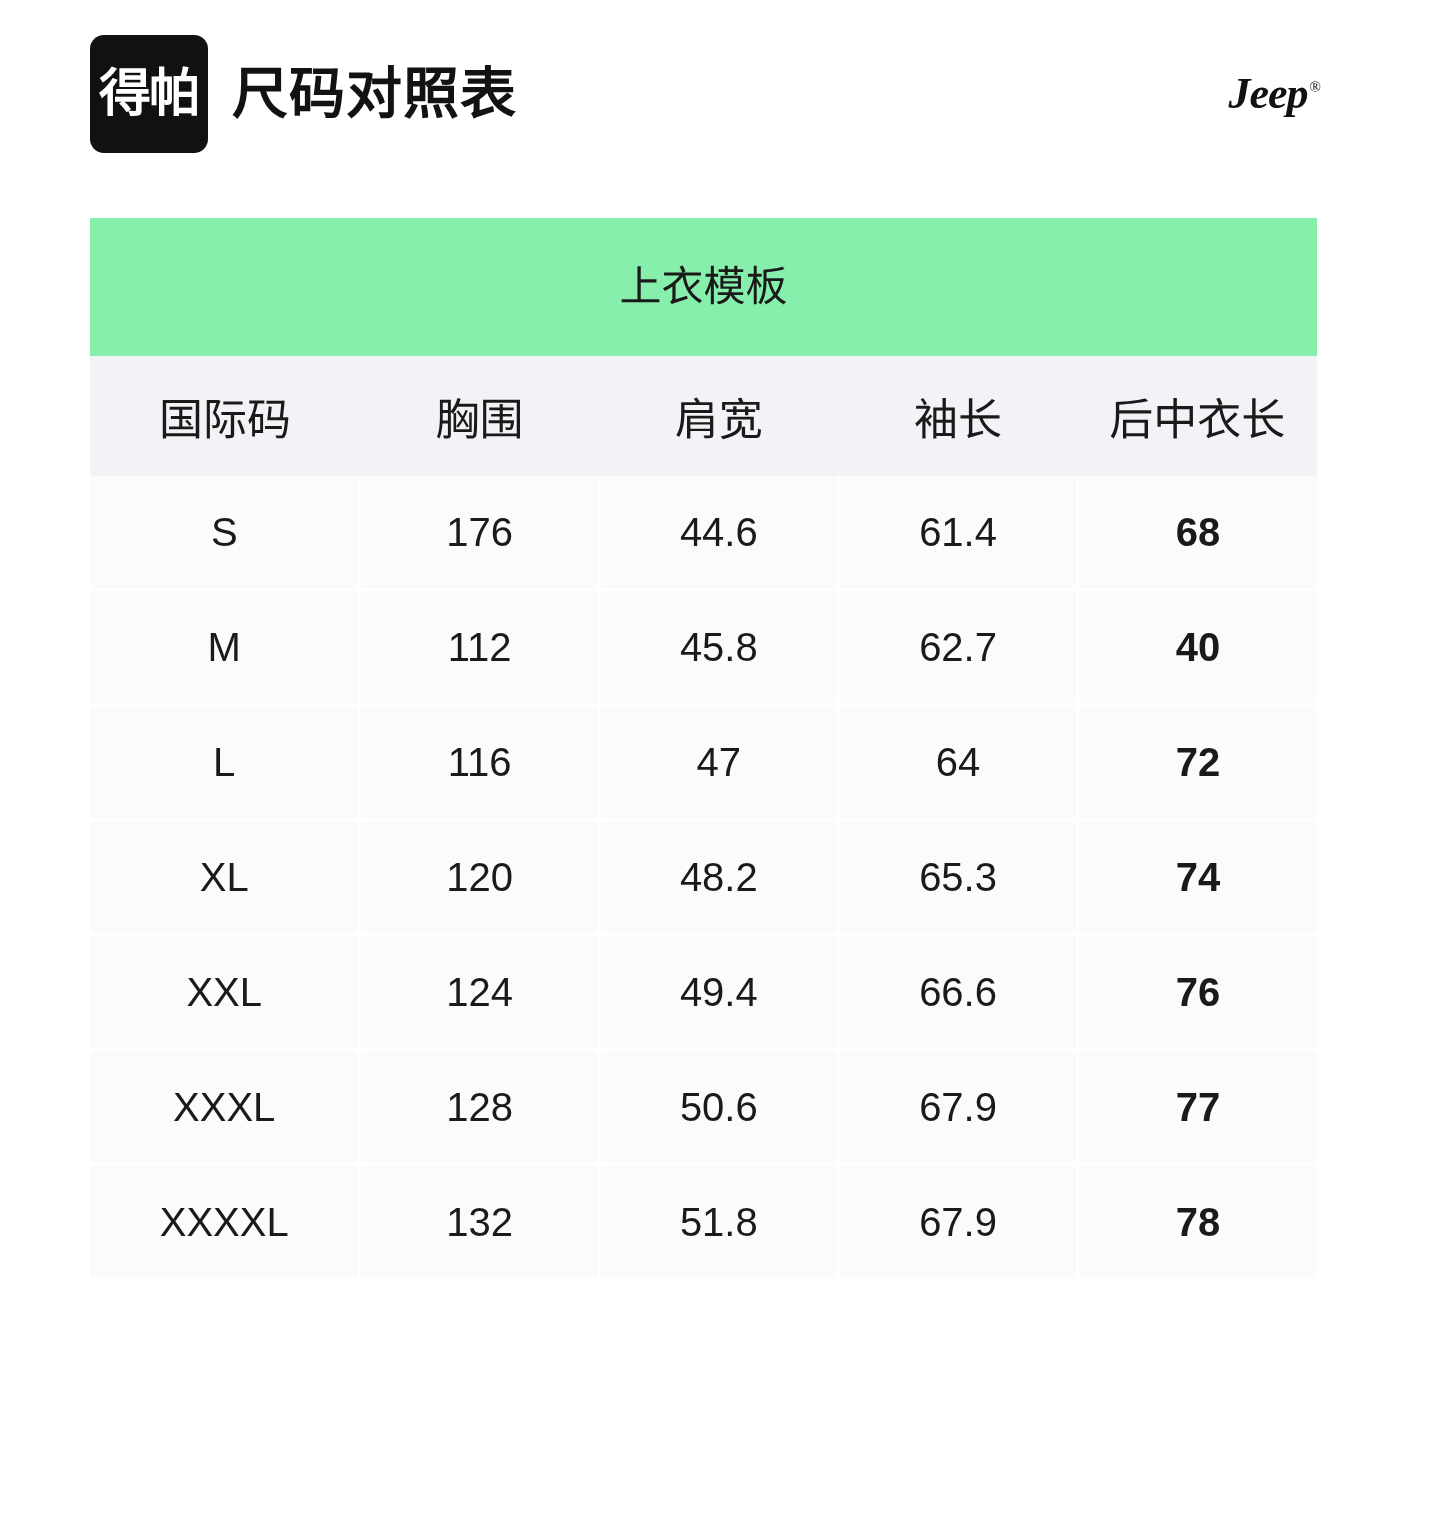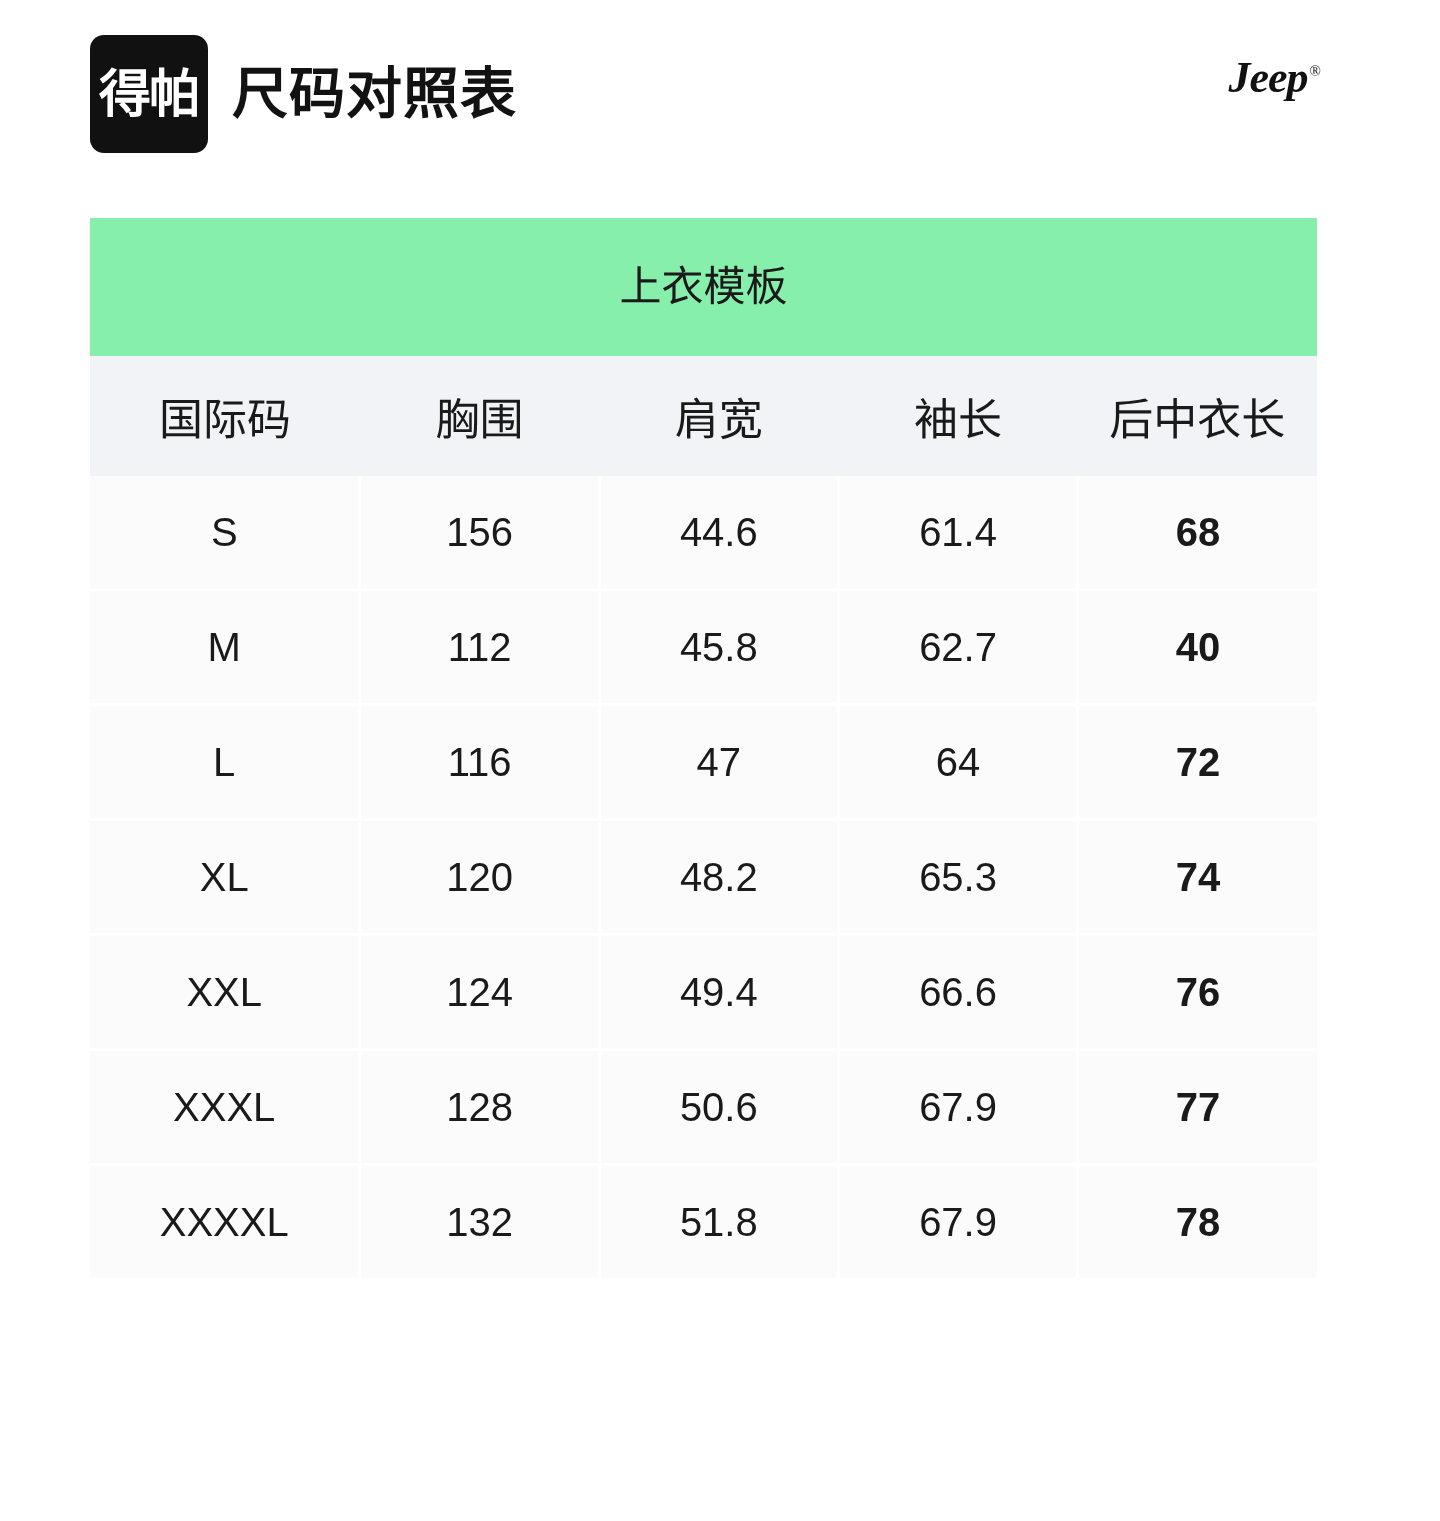--- a/index.html
+++ b/index.html
@@ -40,35 +40,35 @@
     align-items: center;
     justify-content: center;
     flex: 0 0 auto;
   }
   .brand-badge span {
     color: #ffffff;
     font-size: 52px;
     font-weight: 700;
     letter-spacing: -2px;
     line-height: 1;
-    font-family: Liberation Sans, sans-serif;
+    font-family: Liberation Serif, serif;
   }
   .page-title {
     font-size: 56px;
     font-weight: 700;
     margin-left: 24px;
     letter-spacing: 1px;
     line-height: 1;
     color: #121212;
     white-space: nowrap;
   }
   .jeep-logo {
     position: absolute;
     right: 120px;
-    top: 52px;
+    top: 68px;
     font-size: 44px;
     font-weight: 700;
     font-style: italic;
     letter-spacing: -1px;
     color: #111111;
     font-family: "Liberation Serif", "DejaVu Serif", serif;
   }
   .jeep-logo .reg {
     font-size: 15px;
     vertical-align: super;
@@ -177,21 +177,21 @@
           <th>国际码</th>
           <th>胸围</th>
           <th>肩宽</th>
           <th>袖长</th>
           <th>后中衣长</th>
         </tr>
       </thead>
       <tbody>
         <tr>
           <td>S</td>
-          <td>156</td>
+          <td>176</td>
           <td>44.6</td>
           <td>61.4</td>
           <td>68</td>
         </tr>
         <tr>
           <td>M</td>
           <td>112</td>
           <td>45.8</td>
           <td>62.7</td>
           <td>40</td>

